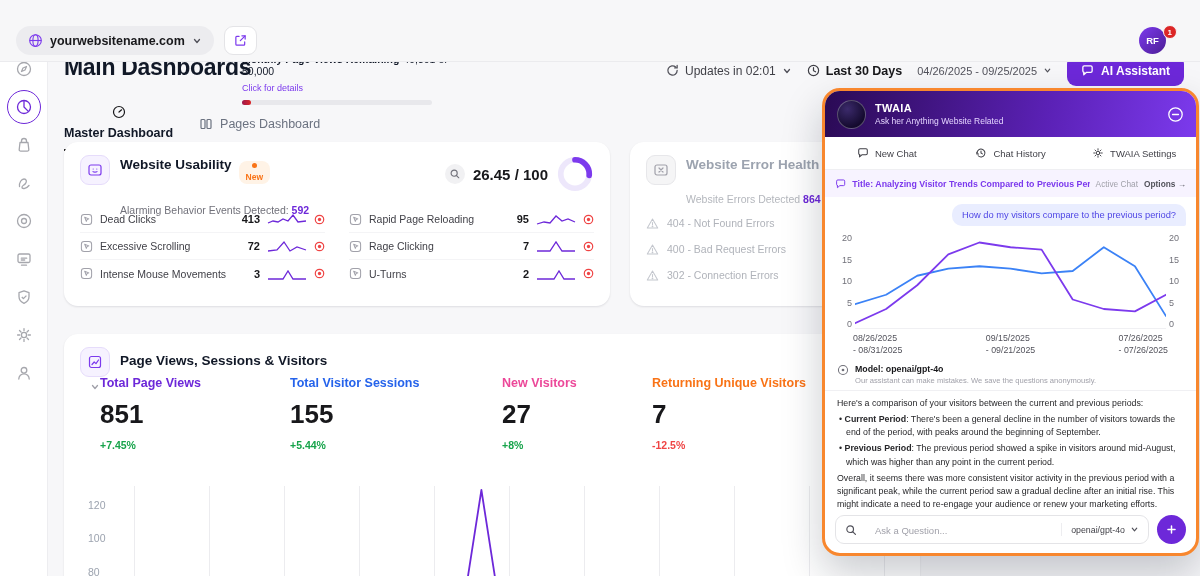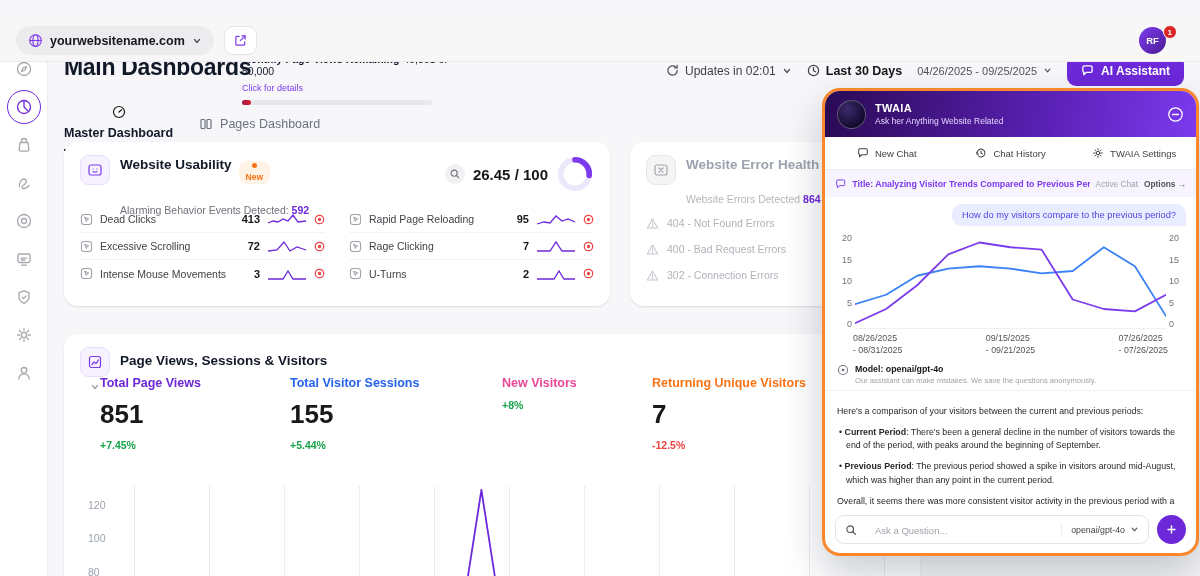--- a/index.html
+++ b/index.html
@@ -100,21 +100,21 @@
   .yax { width:22px; display:flex; flex-direction:column; justify-content:space-between; font-size:9px; color:#71717a; padding:0 3px; }
   .yax.left { text-align:right; }
   .ai-plot { flex:1; position:relative; border-bottom:1px solid #f0f0f3; }
   .ai-plot svg { position:absolute; inset:0; width:100%; height:100%; }
   .ai-xlabels { flex:none; display:flex; justify-content:space-between; padding:4px 28px 2px; font-size:8.8px; color:#52525b; line-height:1.35; }
   .ai-xlabels span { display:block; }
   .ai-model { flex:none; display:flex; align-items:flex-start; gap:6px; padding:5px 12px 5px; border-bottom:1px solid #f0f0f3; }
   .ai-model b { font-size:8.8px; color:#18181b; display:block; }
   .ai-model .disc { font-size:7.6px; color:#a1a1aa; display:block; margin-top:2px; }
   .ai-answer { flex:1; padding:6px 12px 2px; font-size:8.8px; color:#27272a; line-height:1.5; overflow:hidden; }
-  .ai-answer p { margin:8px 0 3px; }
+  .ai-answer p { margin:0 0 3px; }
   .ai-answer p.bullet { padding-left:9px; text-indent:-7px; }
   .ai-input-row { flex:none; display:flex; align-items:center; gap:8px; padding:6px 10px 9px; }
   .ai-input { flex:1; height:29px; border:1px solid #e4e4e7; border-radius:9px; display:flex; align-items:flex-end; gap:18px; padding:7px 9px; background:#fff; }
   .ai-input input { flex:1; border:none; outline:none; font-size:9.5px; color:#18181b; font-family:inherit; background:transparent; min-width:0; }
   .ai-input input::placeholder { color:#a1a1aa; }
   .model-sel { display:flex; align-items:center; gap:5px; font-size:8.8px; color:#3f3f46; border-left:1px solid #ededf0; padding-left:9px; align-self:stretch; cursor:pointer; }
   .send { width:29px; height:29px; border-radius:50%; background:#6d28d9; border:none; display:flex; align-items:center; justify-content:center; cursor:pointer; flex:none; }
 </style>
 </head>
 <body>
@@ -447,20 +447,21 @@
         <div class="m-value">851</div>
         <div class="m-delta up">+7.45%</div>
       </div>
       <div class="pv-col w1 m1">
         <div class="m-label">Total Visitor Sessions</div>
         <div class="m-value">155</div>
         <div class="m-delta up">+5.44%</div>
       </div>
       <div class="pv-col w2 m2">
         <div class="m-label">New Visitors</div>
+        <div class="m-value">27</div>
         <div class="m-delta up">+8%</div>
       </div>
       <div class="pv-col w3 m3">
         <div class="m-label">Returning Unique Visitors</div>
         <div class="m-value">7</div>
         <div class="m-delta down">-12.5%</div>
       </div>
     </div>
 
     <div class="pv-chart">

